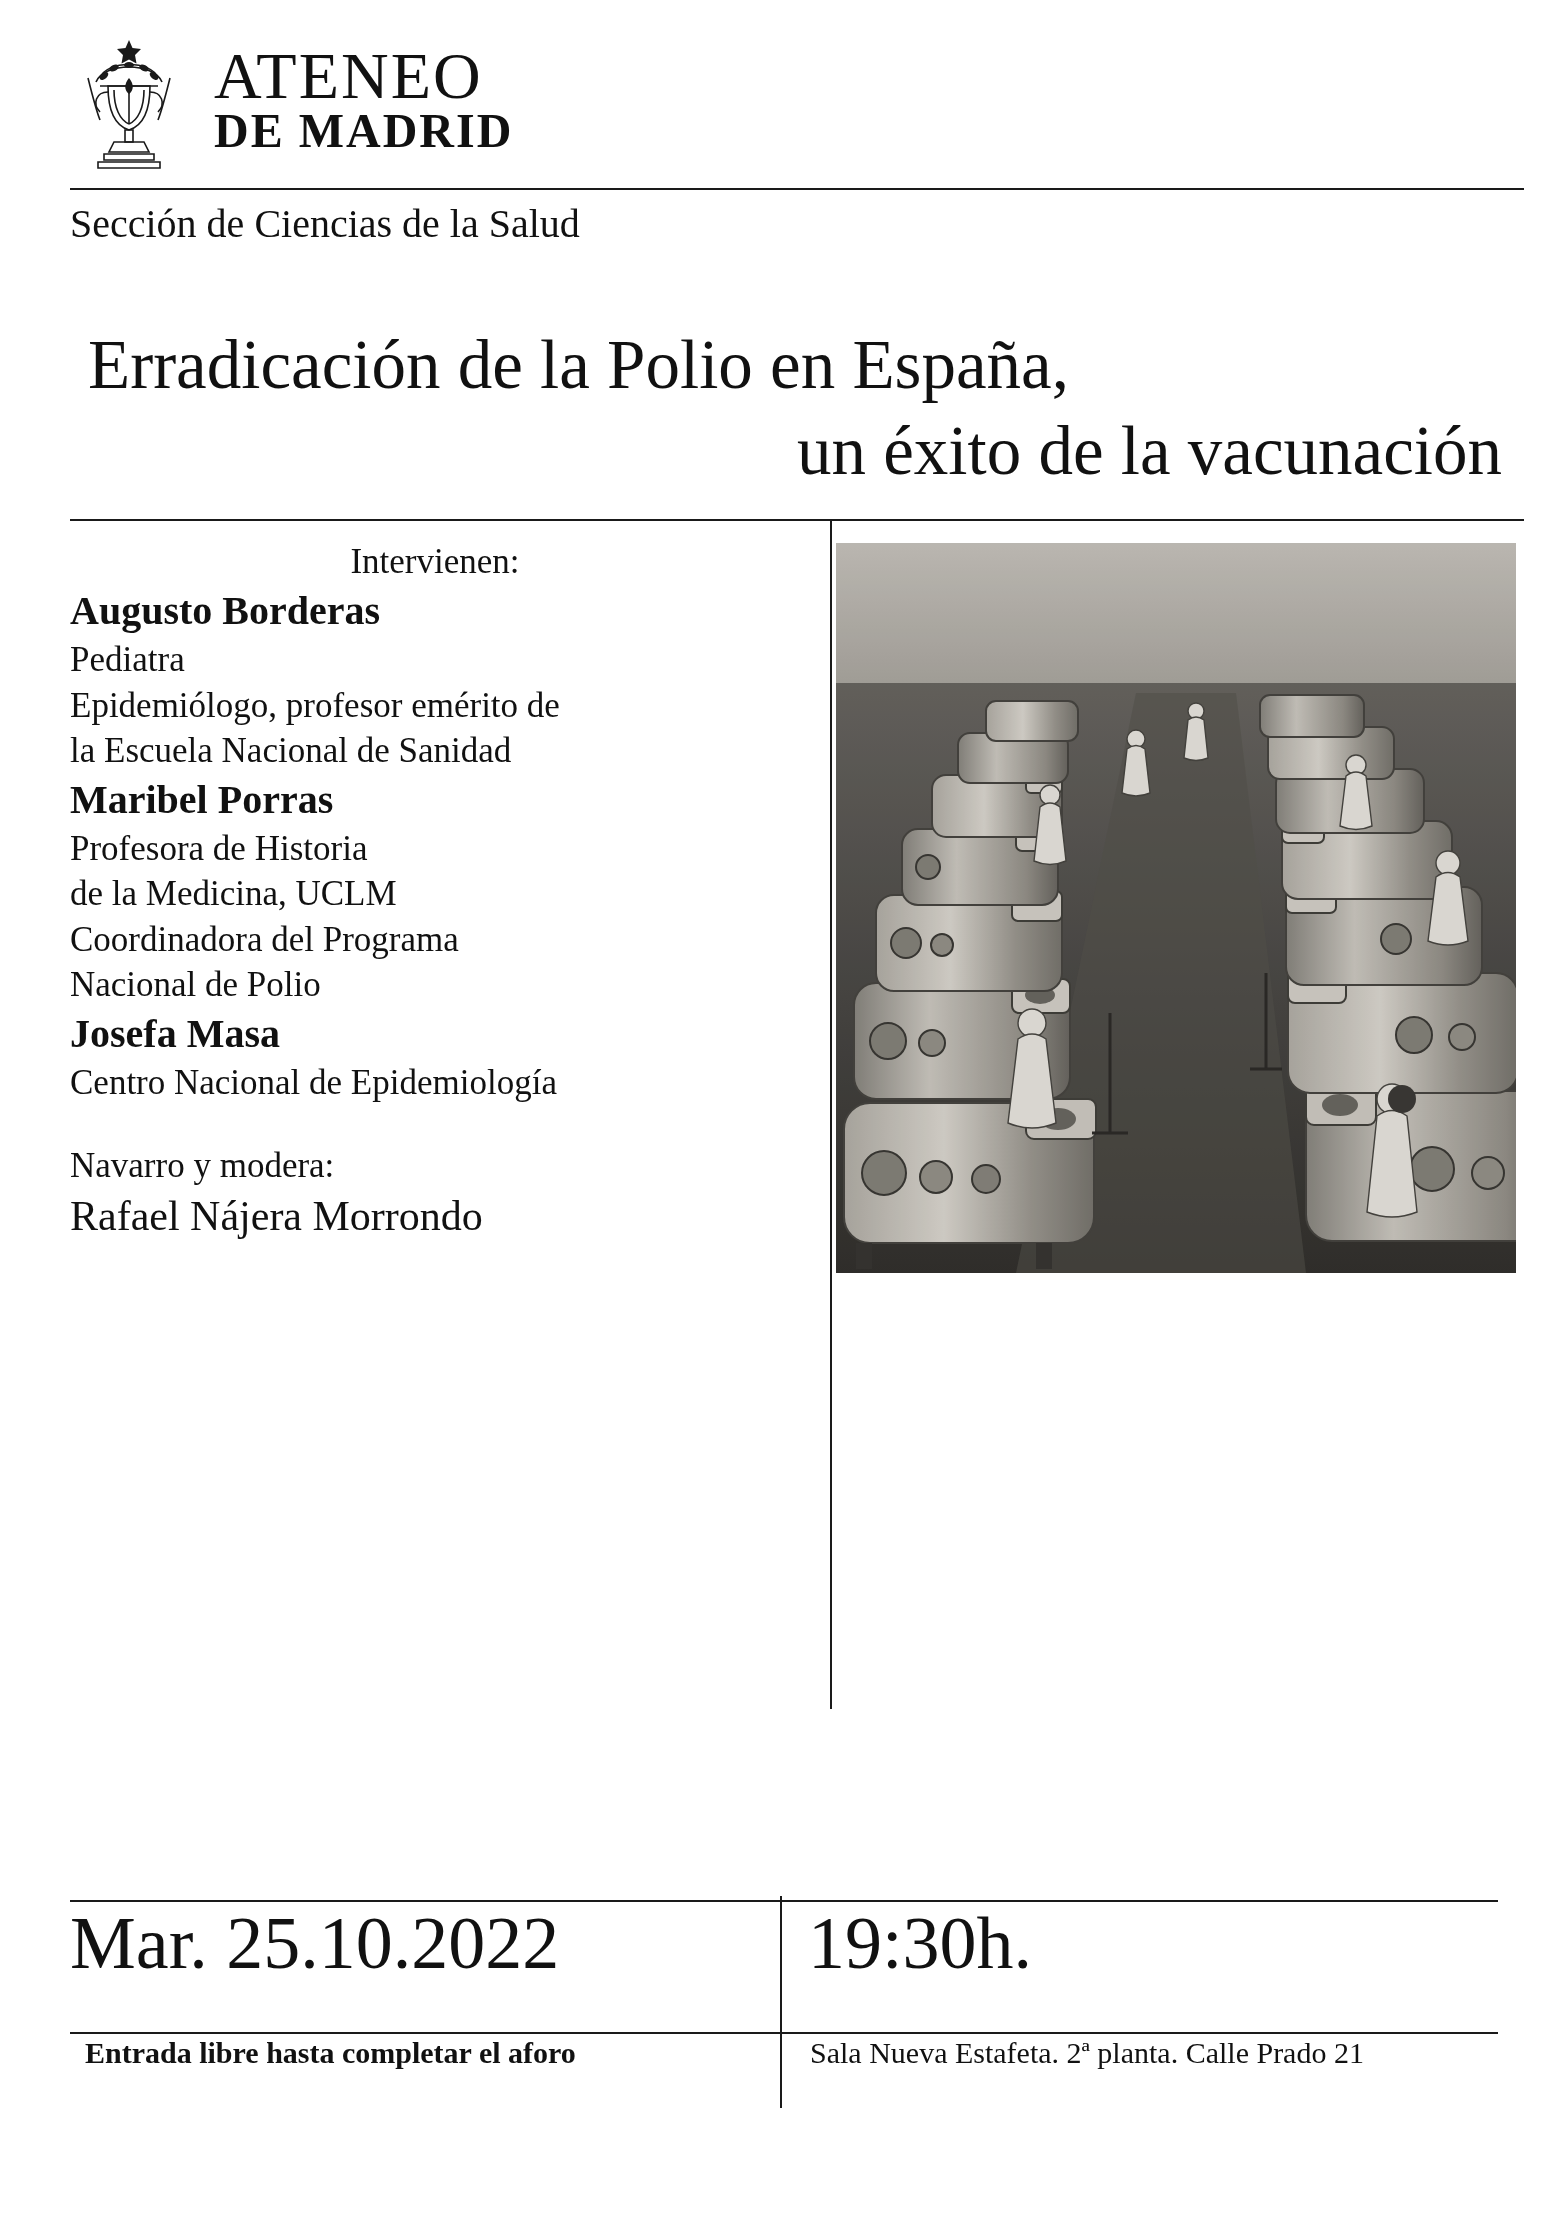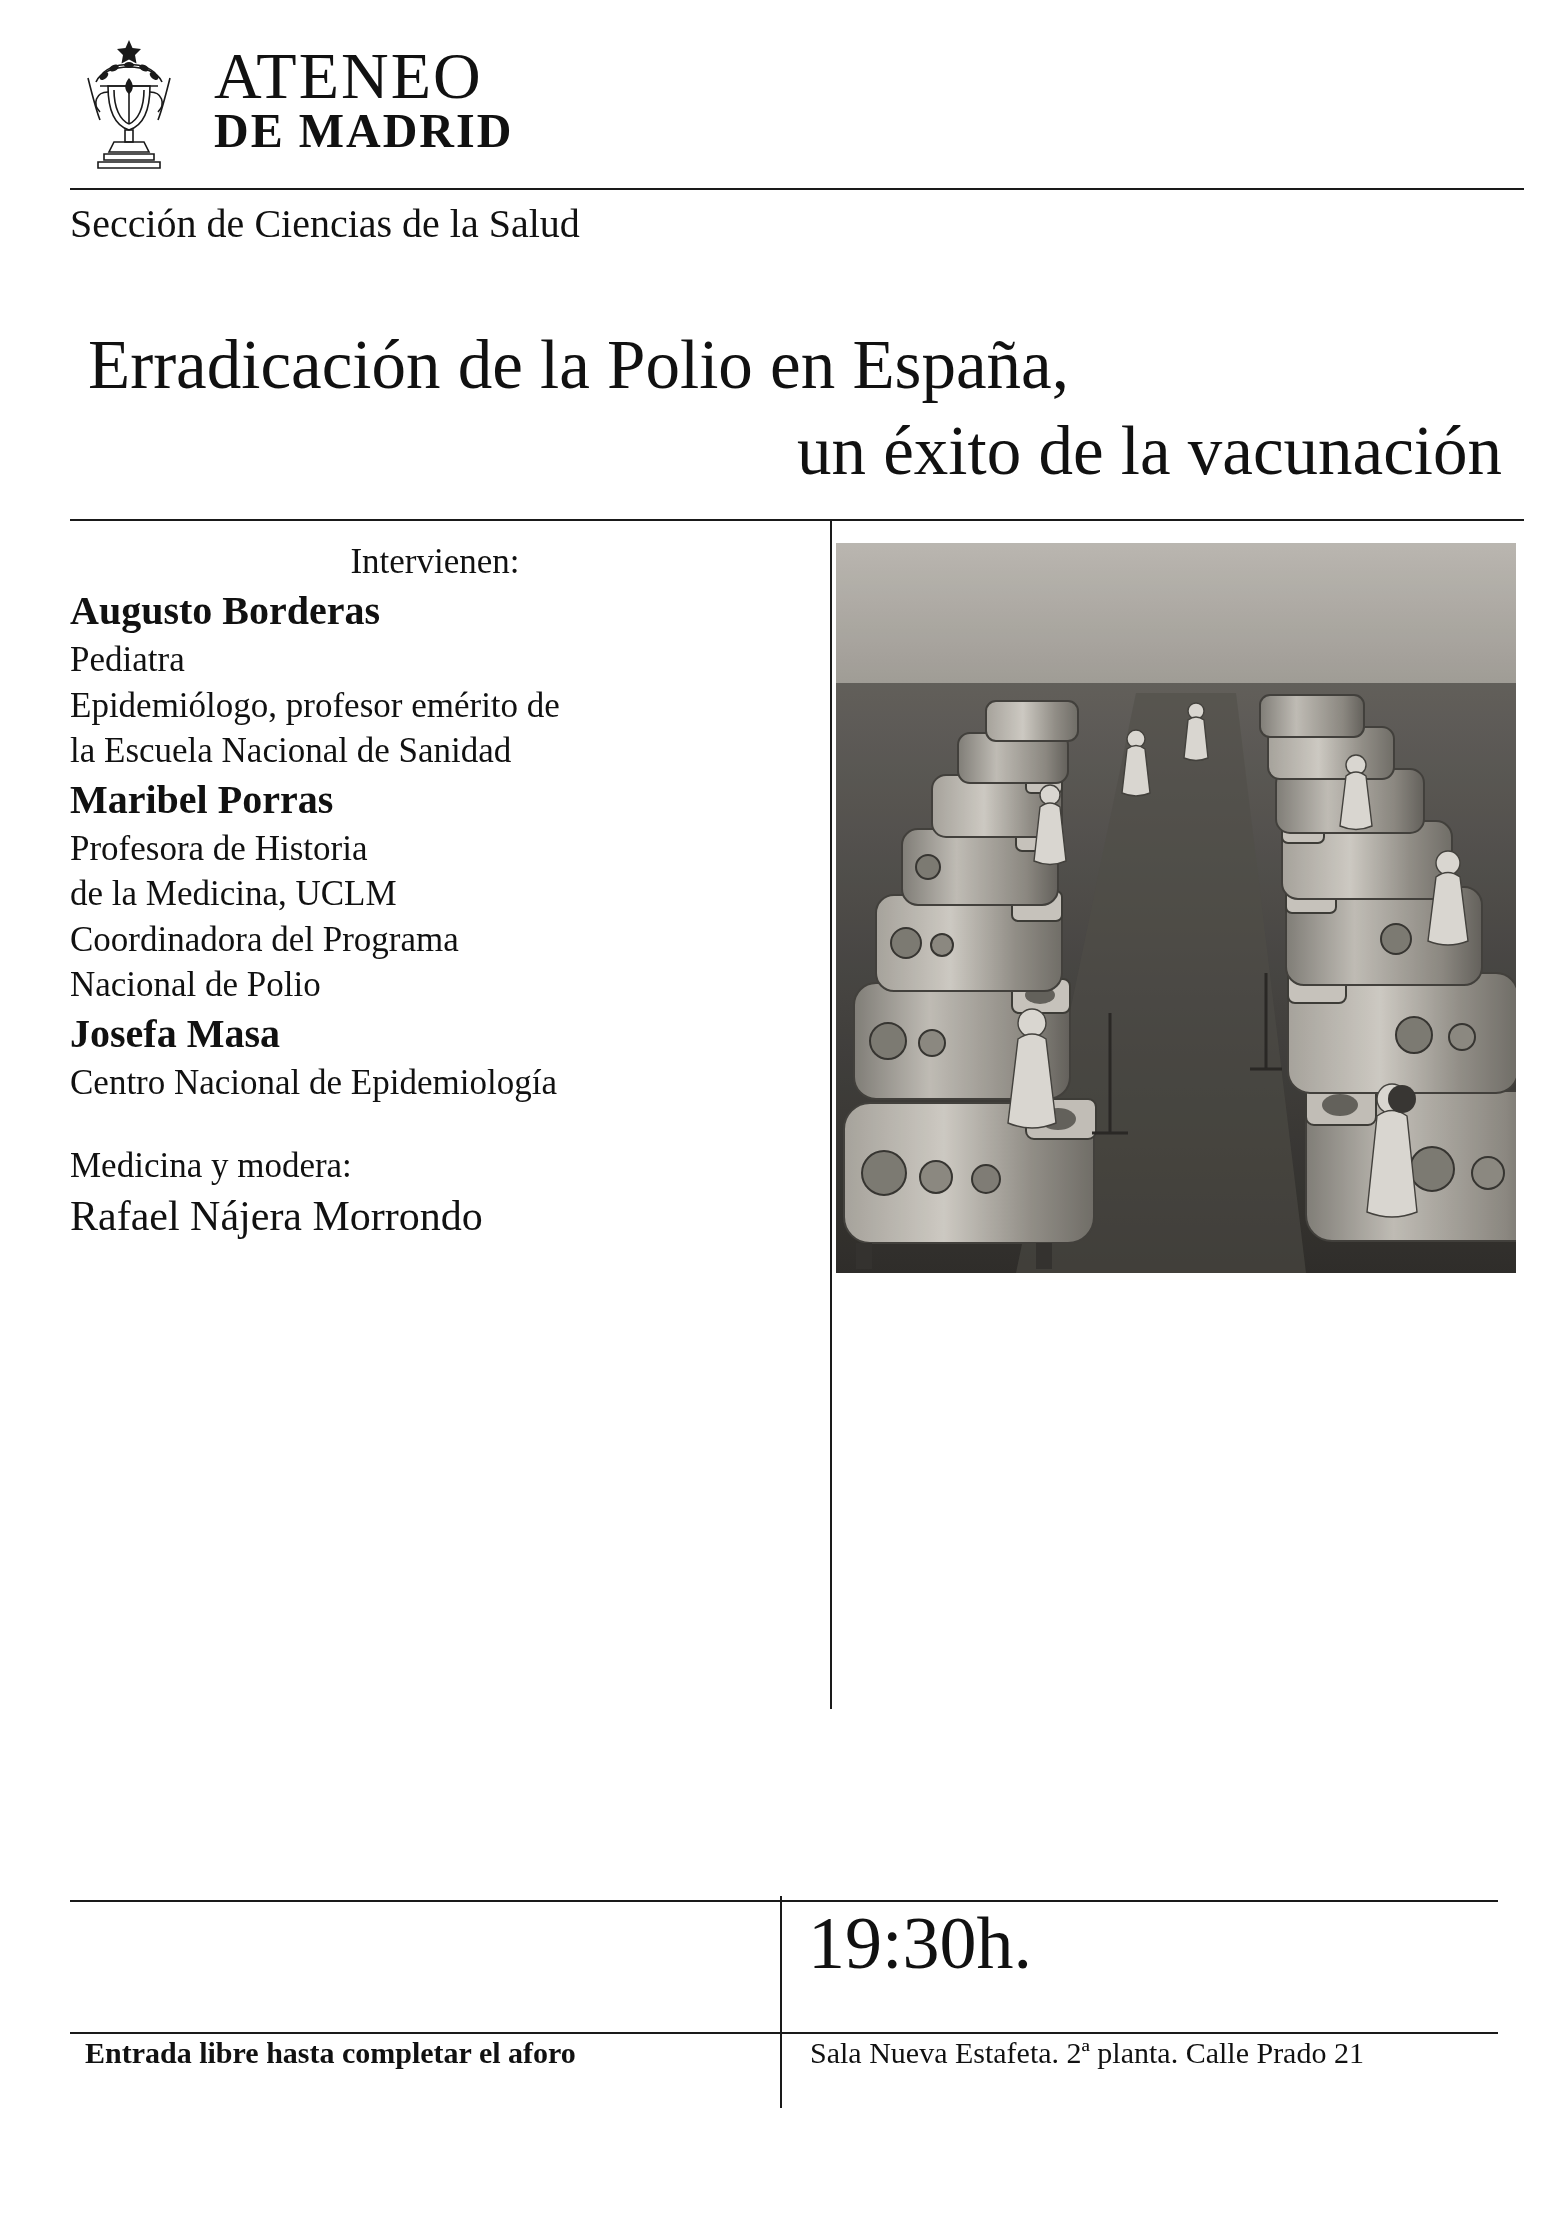--- a/index.html
+++ b/index.html
@@ -291,21 +291,21 @@
 de la Medicina, UCLM</div>
 
       <div class="role" style="white-space:pre-line">Coordinadora del Programa
 Nacional de Polio</div>
 
       <div class="name">Josefa Masa</div>
       <div class="role">Centro Nacional de Epidemiología</div>
 
       <div class="gap"></div>
 
-      <div class="moderator-lbl">Medicina y modera:</div>
+      <div class="moderator-lbl">Navarro y modera:</div>
       <div class="moderator-name">Rafael Nájera Morrondo</div>
     </div>
 
     <div class="col-right">
       <div class="photo">
         <svg viewBox="0 0 680 730" width="680" height="730" preserveAspectRatio="none" aria-hidden="true">
           <defs>
             <linearGradient id="floor" x1="0" y1="0" x2="0" y2="1">
               <stop offset="0%" stop-color="#6d6a65"></stop>
               <stop offset="55%" stop-color="#4c4a47"></stop>
@@ -456,19 +456,20 @@
             <rect x="0" y="0" width="680" height="730" fill="#000"></rect>
           </g>
         </svg>
       </div>
     </div>
   </div>
 
   <hr class="rule-bot">
   <div class="footer">
     <div class="foot-vline"></div>
+    <div class="date">Mar. 25.10.2022</div>
     <div class="time">19:30h.</div>
     <hr class="rule-bot2">
     <div class="note-left">Entrada libre hasta completar el aforo</div>
     <div class="note-right">Sala Nueva Estafeta. 2ª planta. Calle Prado 21</div>
   </div>
 
 </div>
 
 </body></html>

